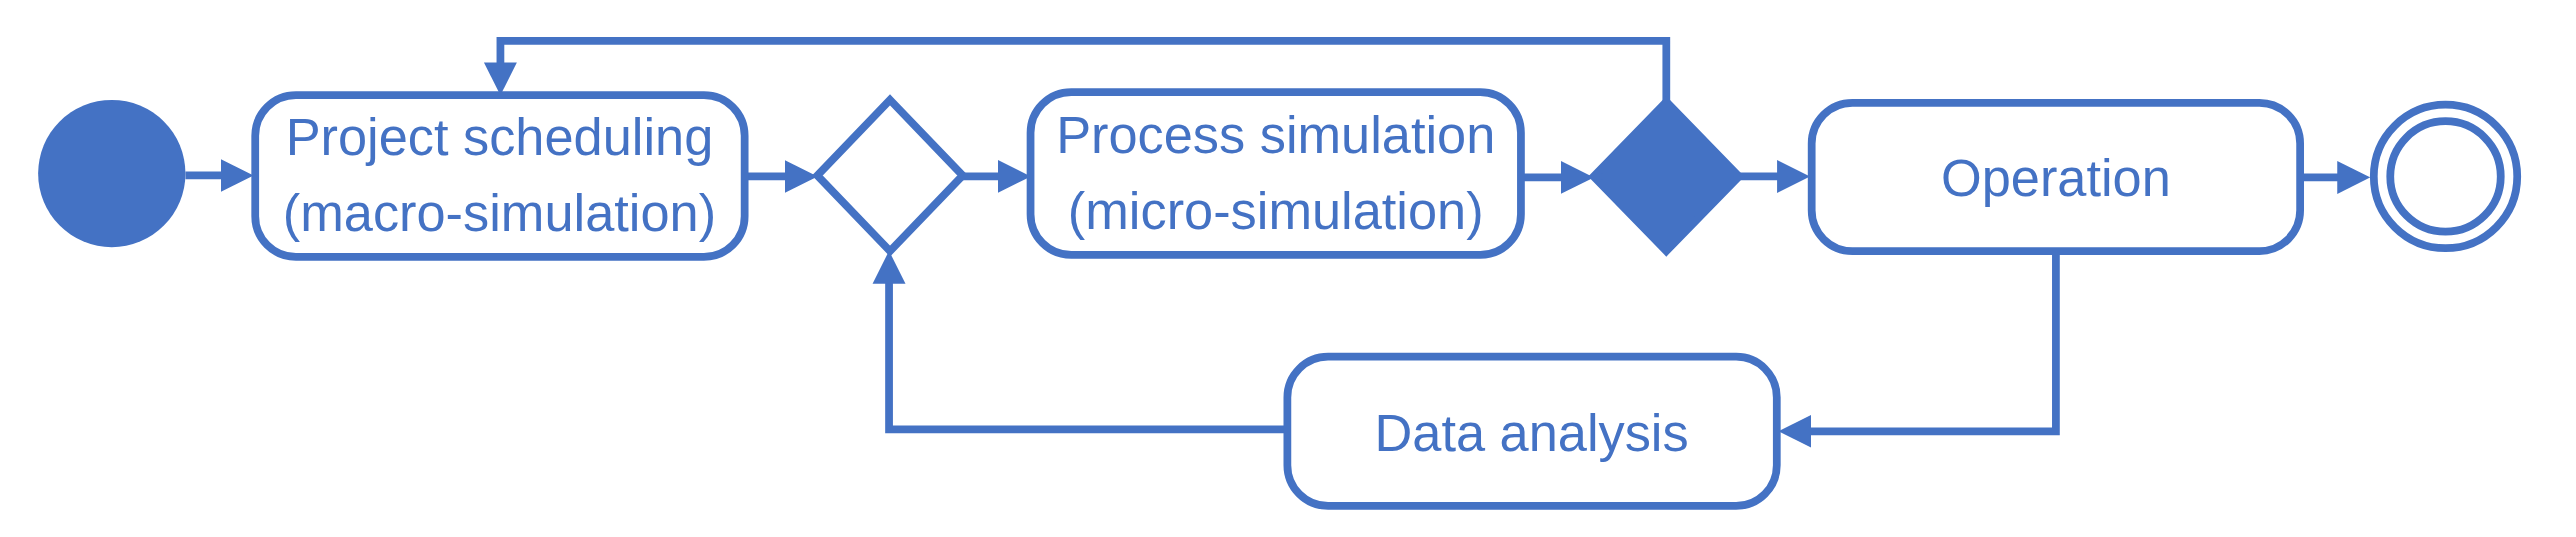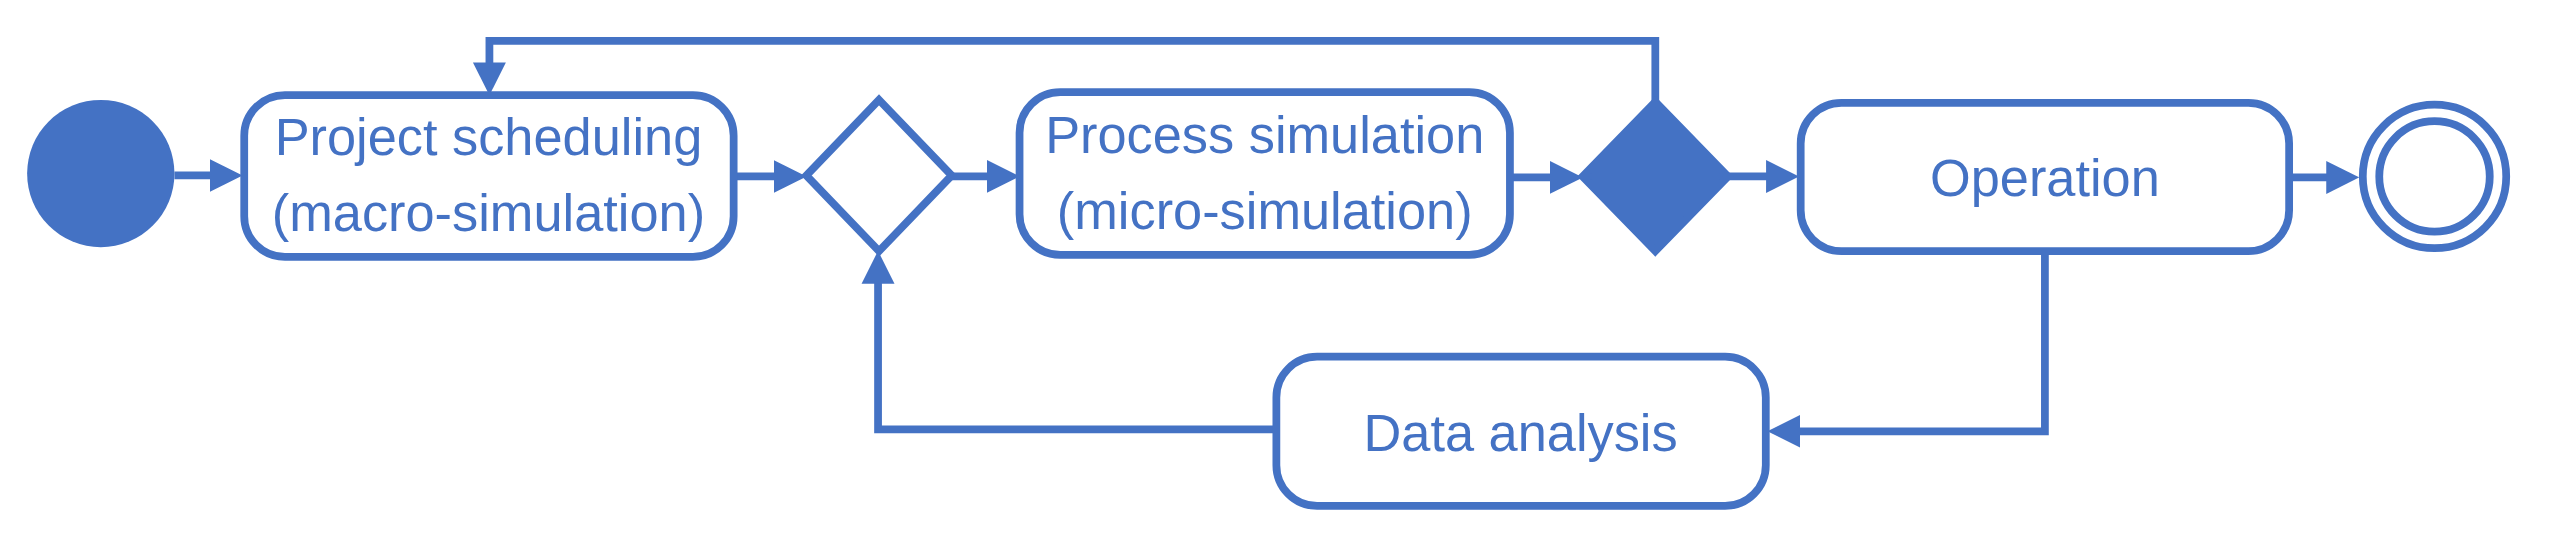--- a/index.html
+++ b/index.html
@@ -8,20 +8,21 @@
     background: #ffffff;
     width: 2576px;
     height: 538px;
     overflow: hidden;
   }
   .canvas {
     width: 2520px;
     height: 538px;
     position: relative;
     background: #ffffff;
+    margin-left: 11px;
   }
   svg {
     display: block;
     font-family: "Liberation Sans", sans-serif;
   }
   .edge {
     fill: none;
     stroke: #4472C4;
     stroke-width: 8;
     stroke-linejoin: miter;

